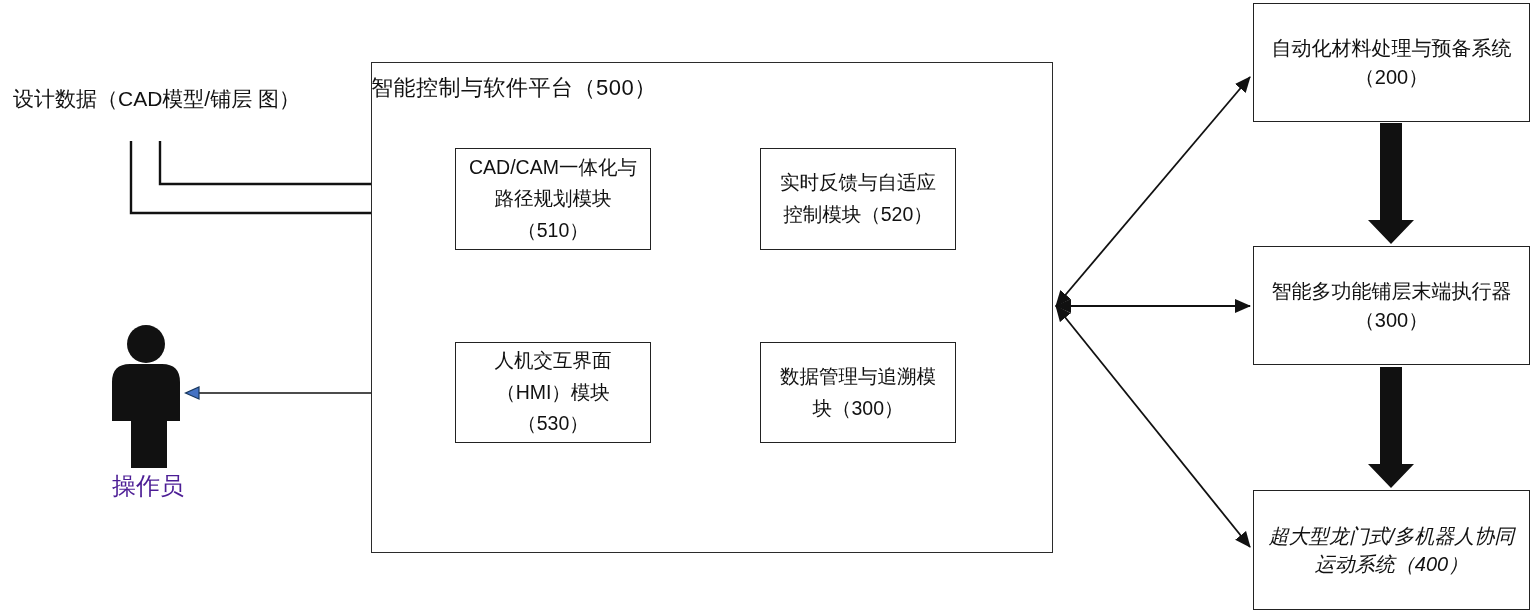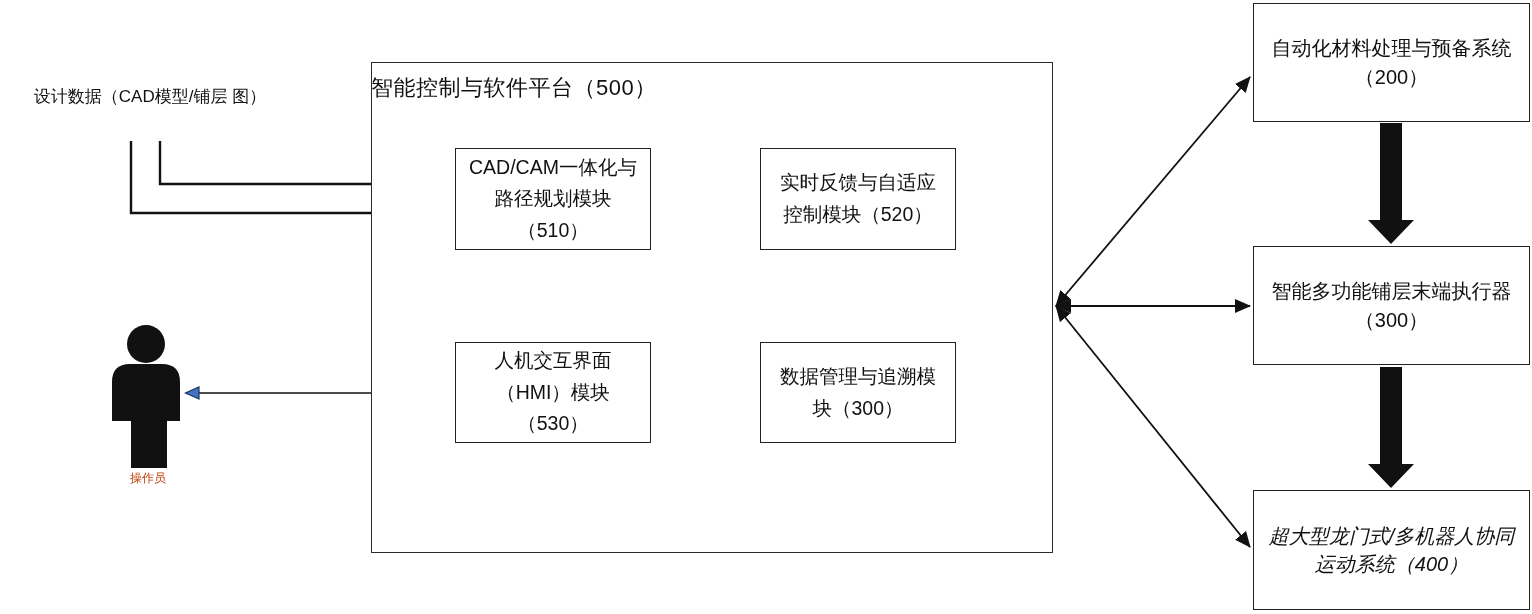--- a/index.html
+++ b/index.html
@@ -52,33 +52,33 @@
   .mod-540 { left: 760px; top: 342px; width: 196px; height: 101px; }
 
   .system { font-size: 20px; line-height: 1.42; font-weight: 500; }
   .sys-200 { left: 1253px; top: 3px;   width: 277px; height: 119px; }
   .sys-300 { left: 1253px; top: 246px; width: 277px; height: 119px; }
   .sys-400 { left: 1253px; top: 490px; width: 277px; height: 120px; font-style: italic; }
 
   .design-label {
     position: absolute;
     left: 0px; top: 86px; width: 300px;
-    text-align: center;
-    font-size: 17px;
+    text-align: right;
+    font-size: 21px;
     line-height: 1.28;
     font-weight: 500;
     z-index: 2;
   }
   .operator-label {
     position: absolute;
     left: 98px; top: 470px; width: 100px;
     text-align: center;
-    font-size: 12px;
+    font-size: 24px;
     font-weight: 500;
-    color: #c2410c;
+    color: #4c1d95;
     z-index: 2;
   }
 </style>
 </head>
 <body>
 
 <div id="canvas">
 
   <svg class="layer" width="1532" height="614" viewBox="0 0 1532 614">
     <defs>

